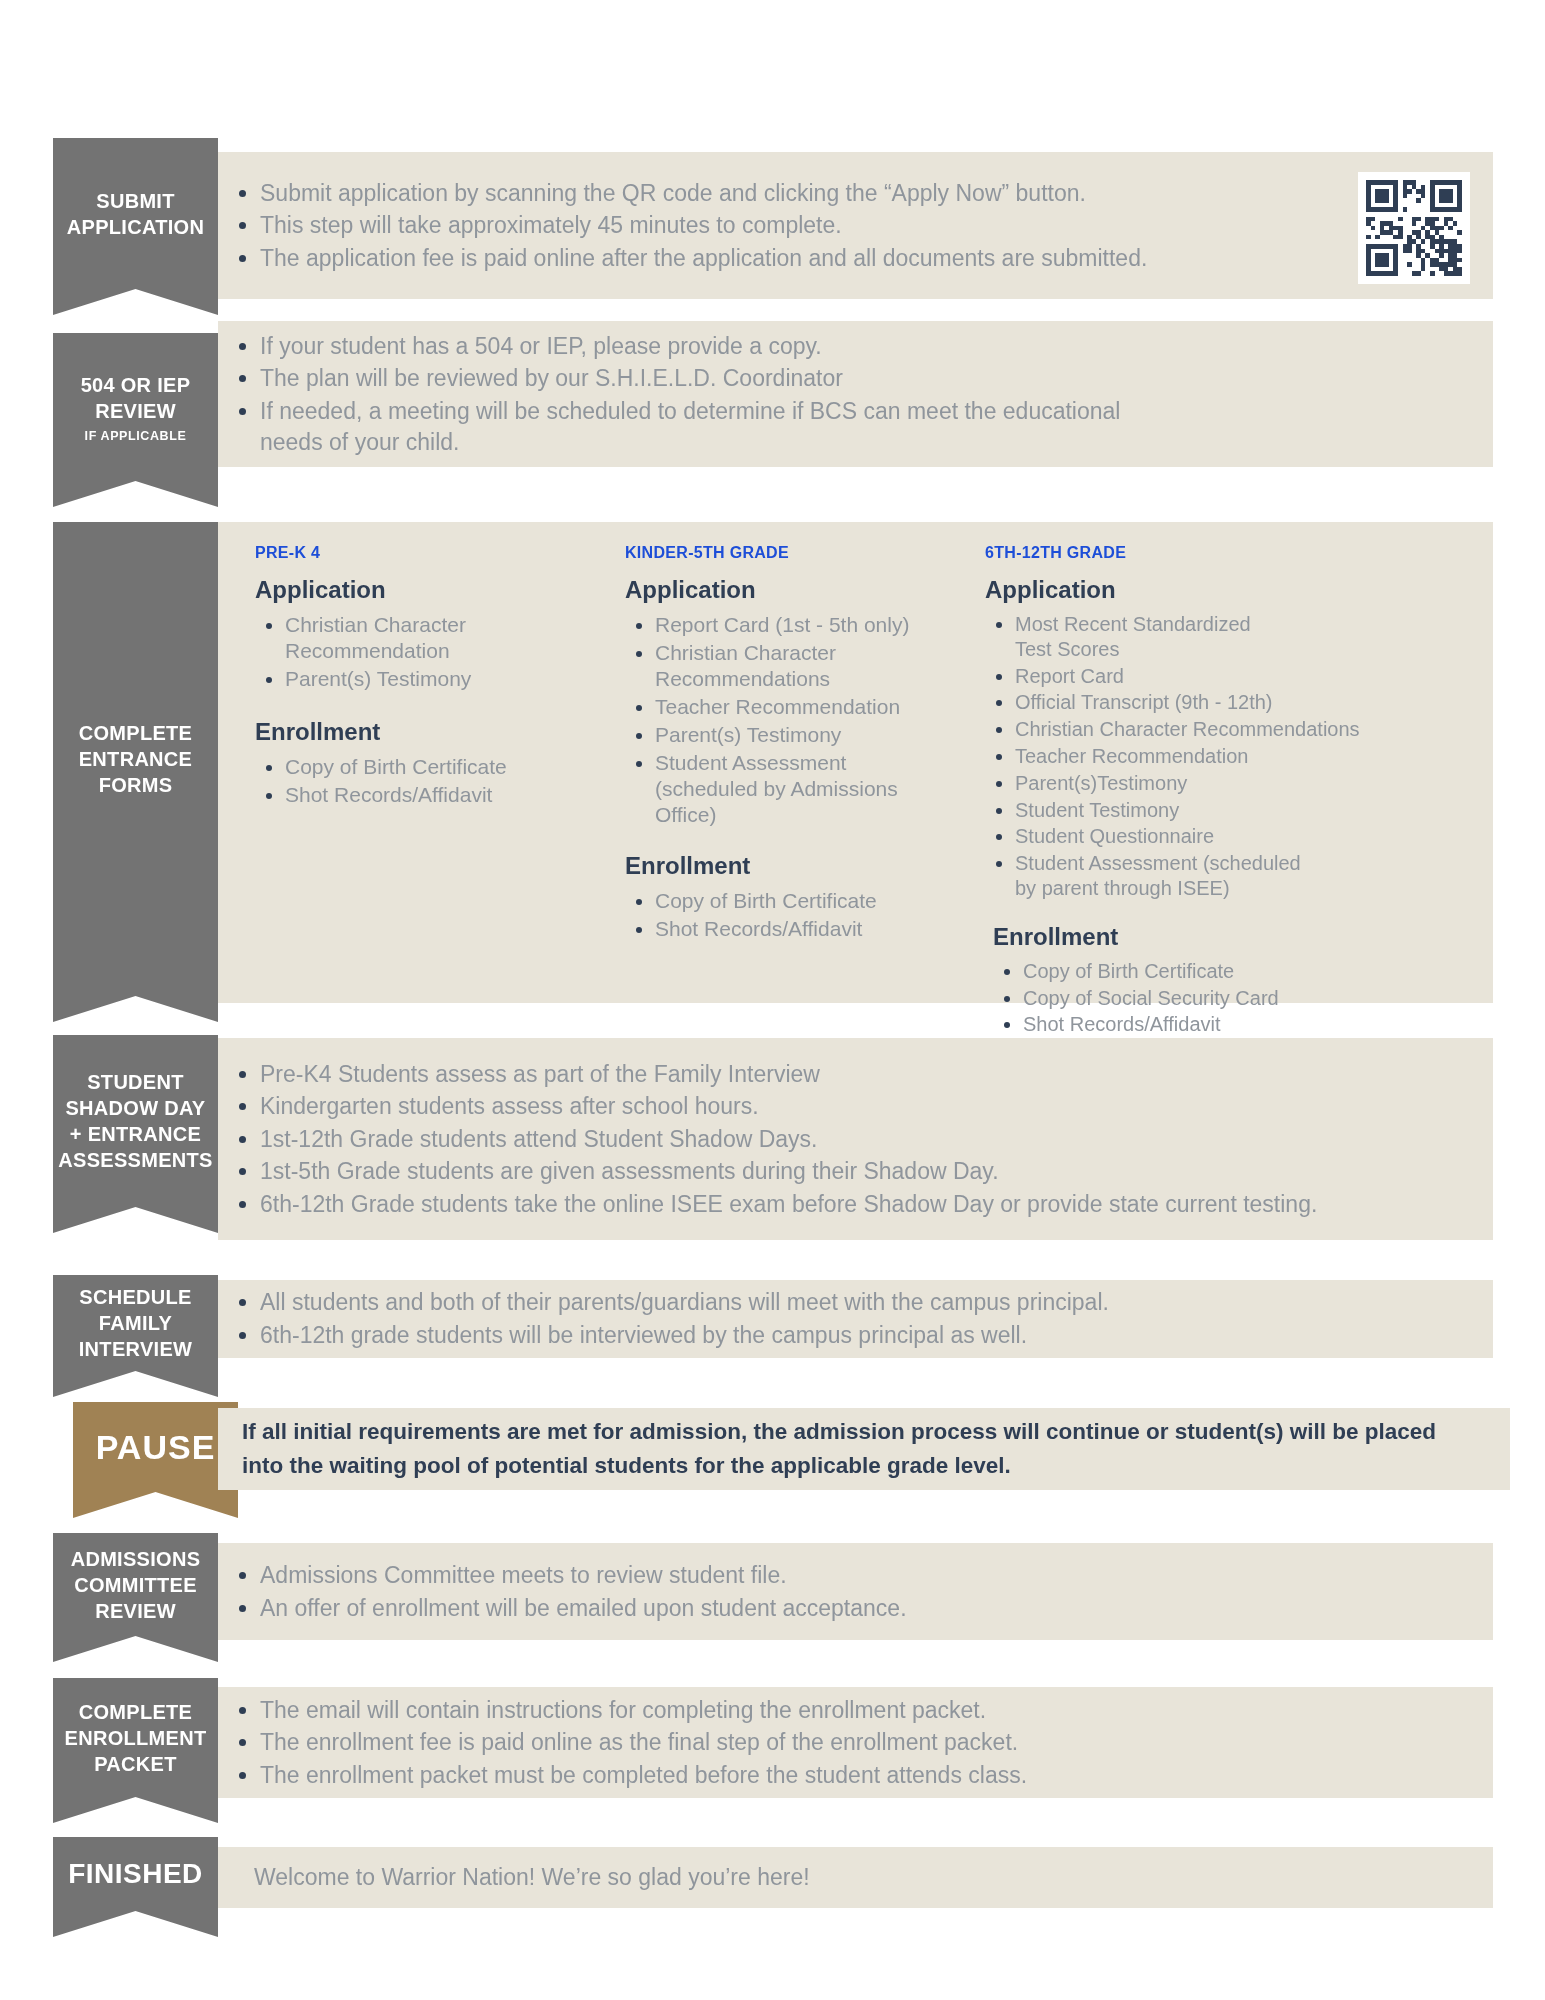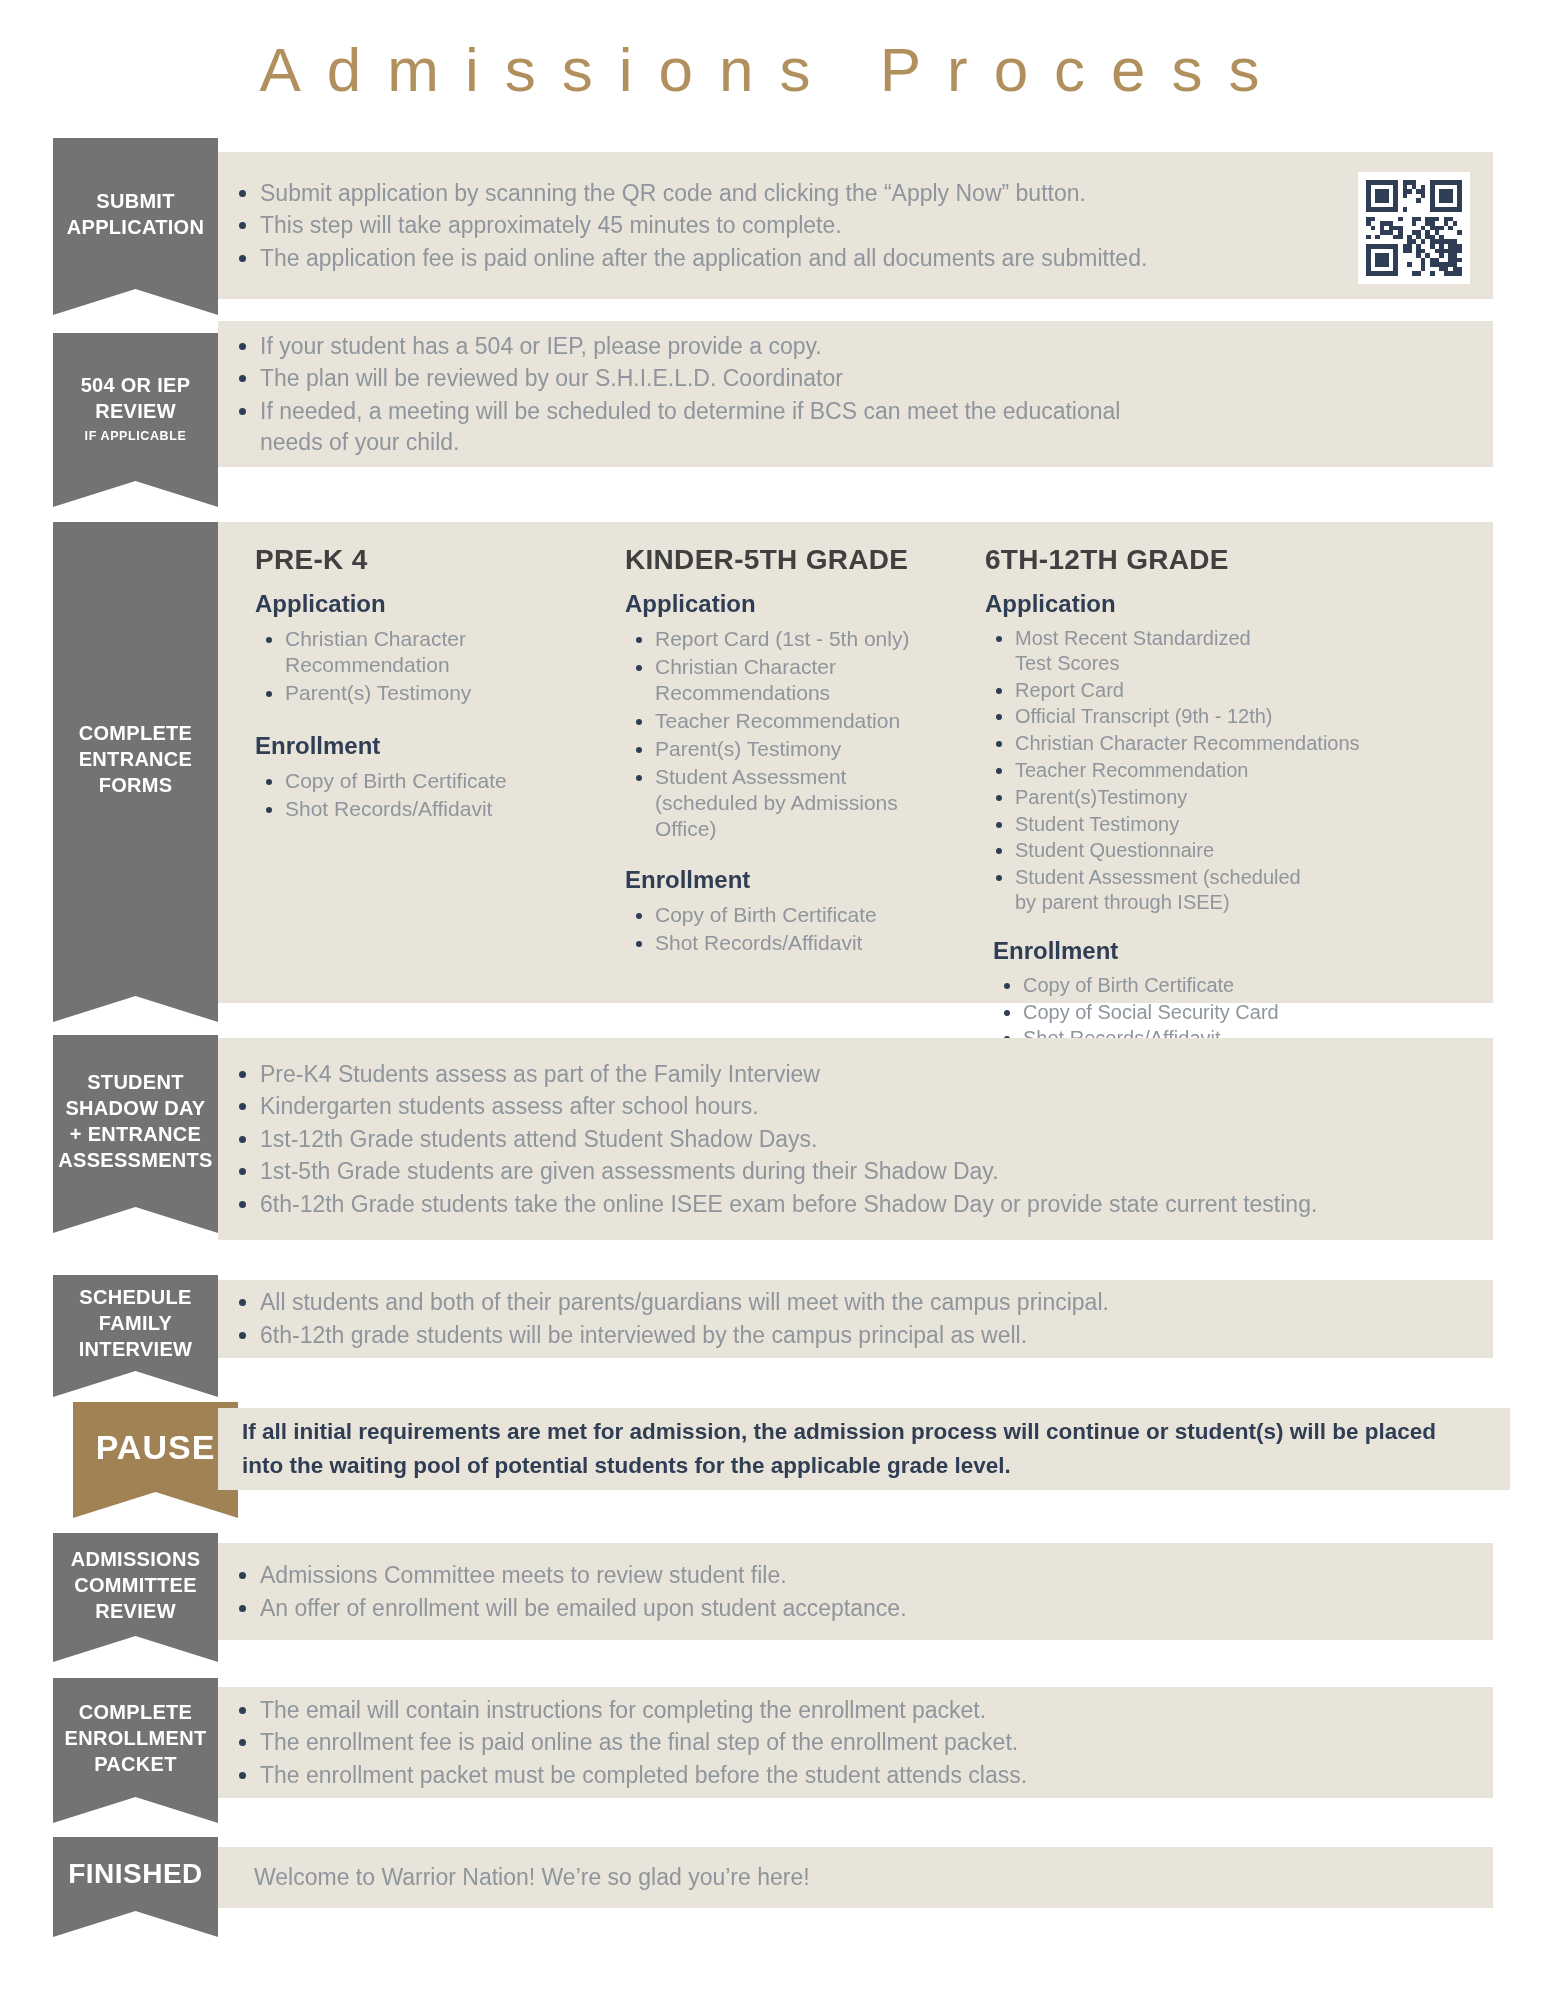--- a/index.html
+++ b/index.html
@@ -25,42 +25,41 @@
   ul.bullets li{font-size:23px;color:#8f959c;line-height:1.33;margin:2px 0;white-space:pre-line;}
   ul.bullets li::marker{color:#2f3e54;}
 
   
   .cols{align-items:flex-start;padding:22px 20px 20px 37px;}
   .colwrap{display:flex;width:100%;}
   .col{box-sizing:border-box;padding-right:18px;}
   .col.c1{width:370px;}
   .col.c2{width:360px;}
   .col.c3{flex:1;}
-  .col-heading{color:#404040;font-weight:bold;font-size:28px;margin:0 0 12px 0;letter-spacing:0.3px;}
+  .col-heading{color:#1d4ed8;font-weight:bold;font-size:16px;margin:0 0 12px 0;letter-spacing:0.3px;}
   .col-subheading{color:#2f3e54;font-weight:bold;font-size:24px;margin:14px 0 8px 0;}
   ul.collist{margin:0 0 10px 0;padding-left:30px;list-style:disc;}
   ul.collist li{font-size:21px;color:#8f959c;line-height:1.24;margin:2px 0;white-space:pre-line;}
   ul.collist li::marker{color:#2f3e54;}
   .c3 ul.collist li{font-size:20px;}
   .c3 .col-subheading{margin-left:8px;}
 
   .pause-note{font-size:22.5px;font-weight:bold;color:#2f3e54;line-height:1.5;
               padding:10px 40px 10px 24px;}
   .finished-msg{font-size:23px;color:#8f959c;padding-left:36px;}
 
   .qr-block{position:absolute;top:20px;right:23px;width:112px;height:112px;background:#ffffff;
             display:flex;align-items:center;justify-content:center;}
   .qr-block svg{width:96px;height:96px;display:block;fill:#2f3e54;}
 </style>
 </head>
 <body>
 
 <div class="page">
 
-  <div class="title">Admissions Process</div>
 
   <div class="ribbon" style="top:138px;height:177px;">
     <div class="ribbon-label">SUBMIT
 APPLICATION</div>
   </div>
   <div class="box" style="top:152px;height:147px;">
     <ul class="bullets" style="padding-right:160px;">
       <li>Submit application by scanning the QR code and clicking the “Apply Now” button.</li>
       <li>This step will take approximately 45 minutes to complete.</li>
       <li>The application fee is paid online after the application and all documents are submitted.</li>

